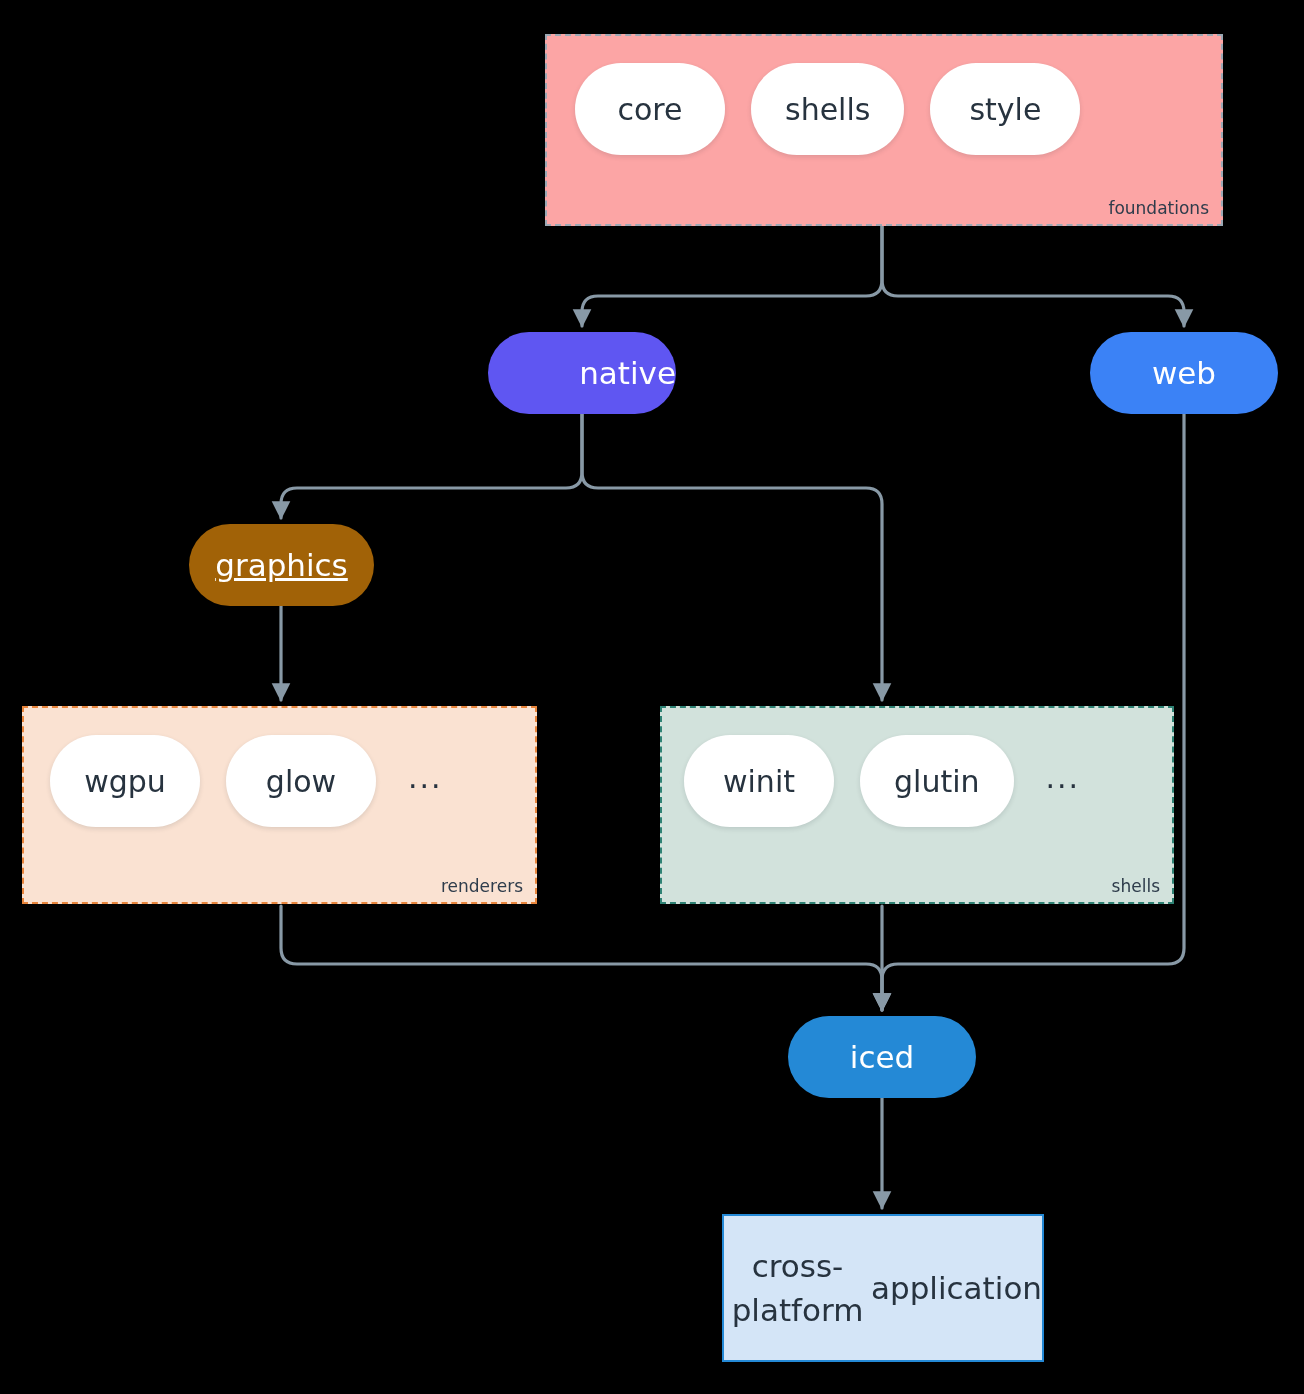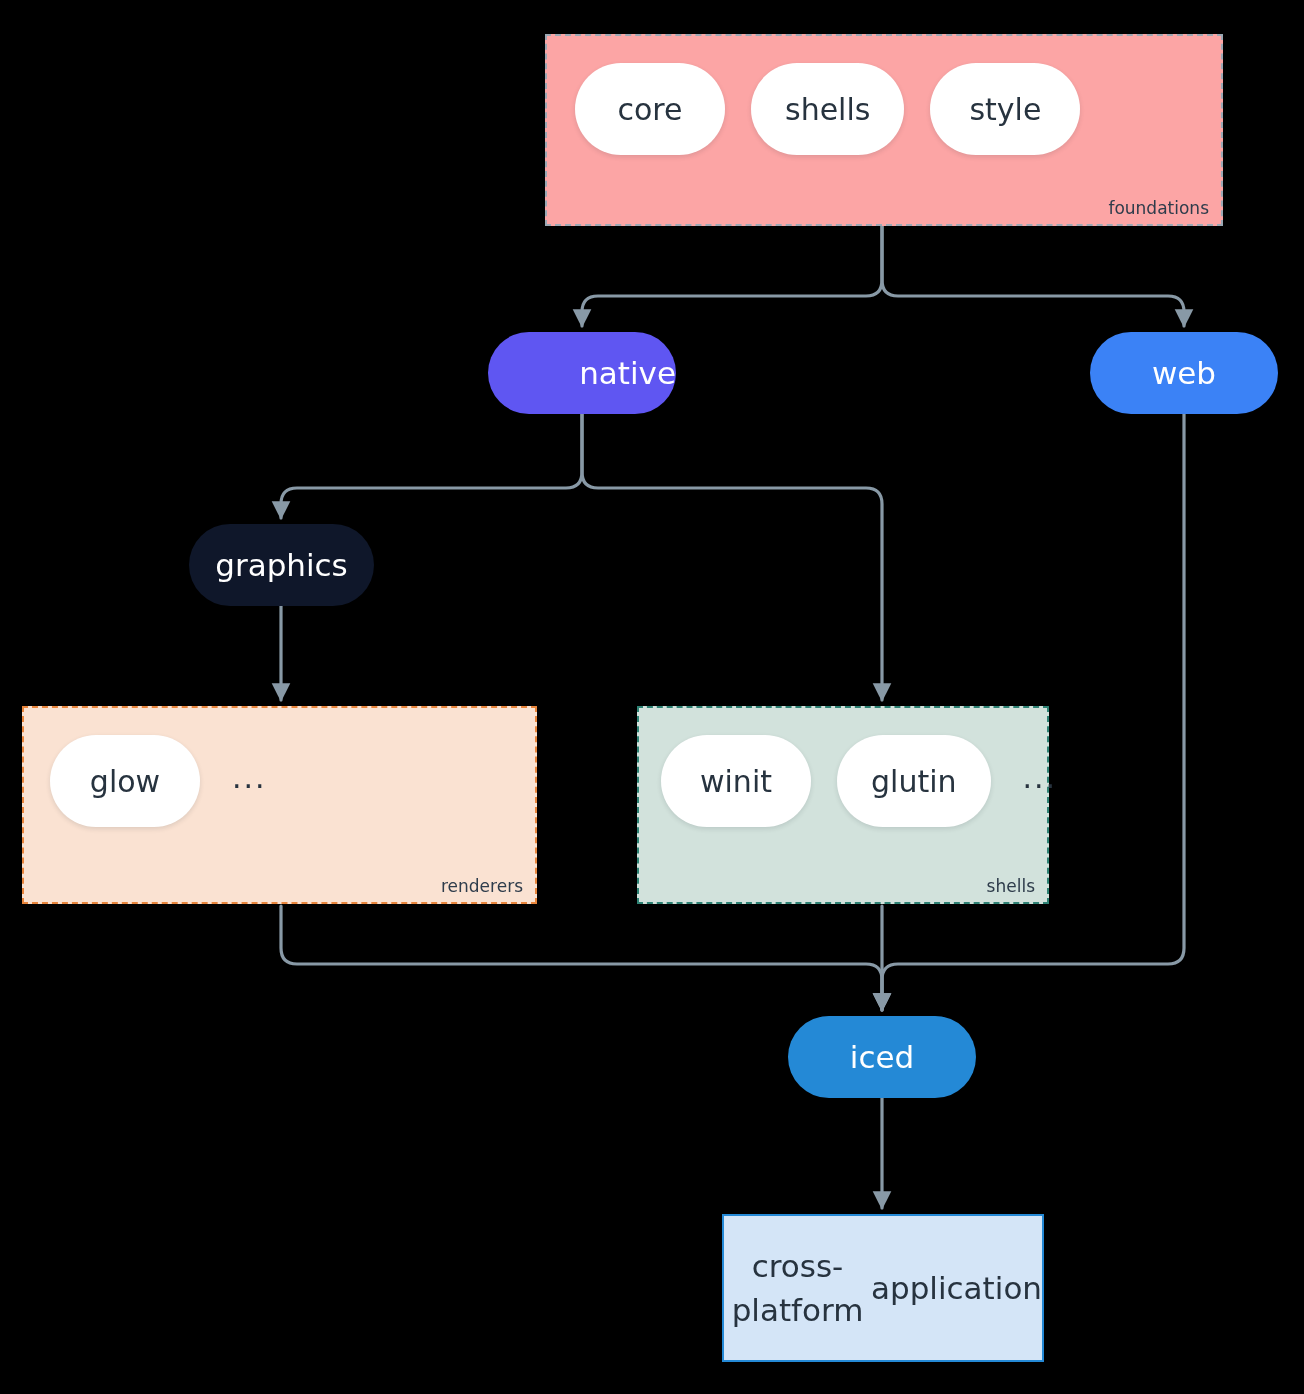--- a/index.html
+++ b/index.html
@@ -69,22 +69,22 @@
     background: #FAE2D2;
     border-color: #E8853C;
   }
   #cluster-renderers .cluster-row {
     left: 26px; top: 27px;
     gap: 26px;
   }
 
   
   #cluster-shells {
-    left: 637px; top: 706px;
-    width: 412px; height: 198px;
+    left: 660px; top: 706px;
+    width: 514px; height: 198px;
     background: #D2E2DC;
     border-color: #2E8274;
     text-decoration: underline;
   }
   #cluster-shells .cluster-row {
     left: 22px; top: 27px;
     gap: 26px;
   }
 
   
@@ -130,21 +130,22 @@
     justify-content: flex-end;
   }
   #node-web {
     left: 1090px; top: 332px;
     width: 188px; height: 82px;
     background: #3b82f6;
   }
   #node-graphics {
     left: 189px; top: 524px;
     width: 185px; height: 82px;
-    background: #0f172a;
+    background: #a16207;
+    text-decoration: underline;
   }
   #node-iced {
     left: 788px; top: 1016px;
     width: 188px; height: 82px;
     background: #2489D6;
   }
 
   
   #node-application {
     position: absolute;
@@ -209,20 +210,21 @@
   <div class="node-pill" id="node-web">
     <span>web</span>
   </div>
 
   <div class="node-pill" id="node-graphics">
     <span>graphics</span>
   </div>
 
   <div class="cluster" id="cluster-renderers">
     <div class="cluster-row">
+      <div class="chip">wgpu</div>
       <div class="chip">glow</div>
       <div class="ellipsis">...</div>
     </div>
     <div class="cluster-label">renderers</div>
   </div>
 
   <div class="cluster" id="cluster-shells">
     <div class="cluster-row">
       <div class="chip">winit</div>
       <div class="chip">glutin</div>

